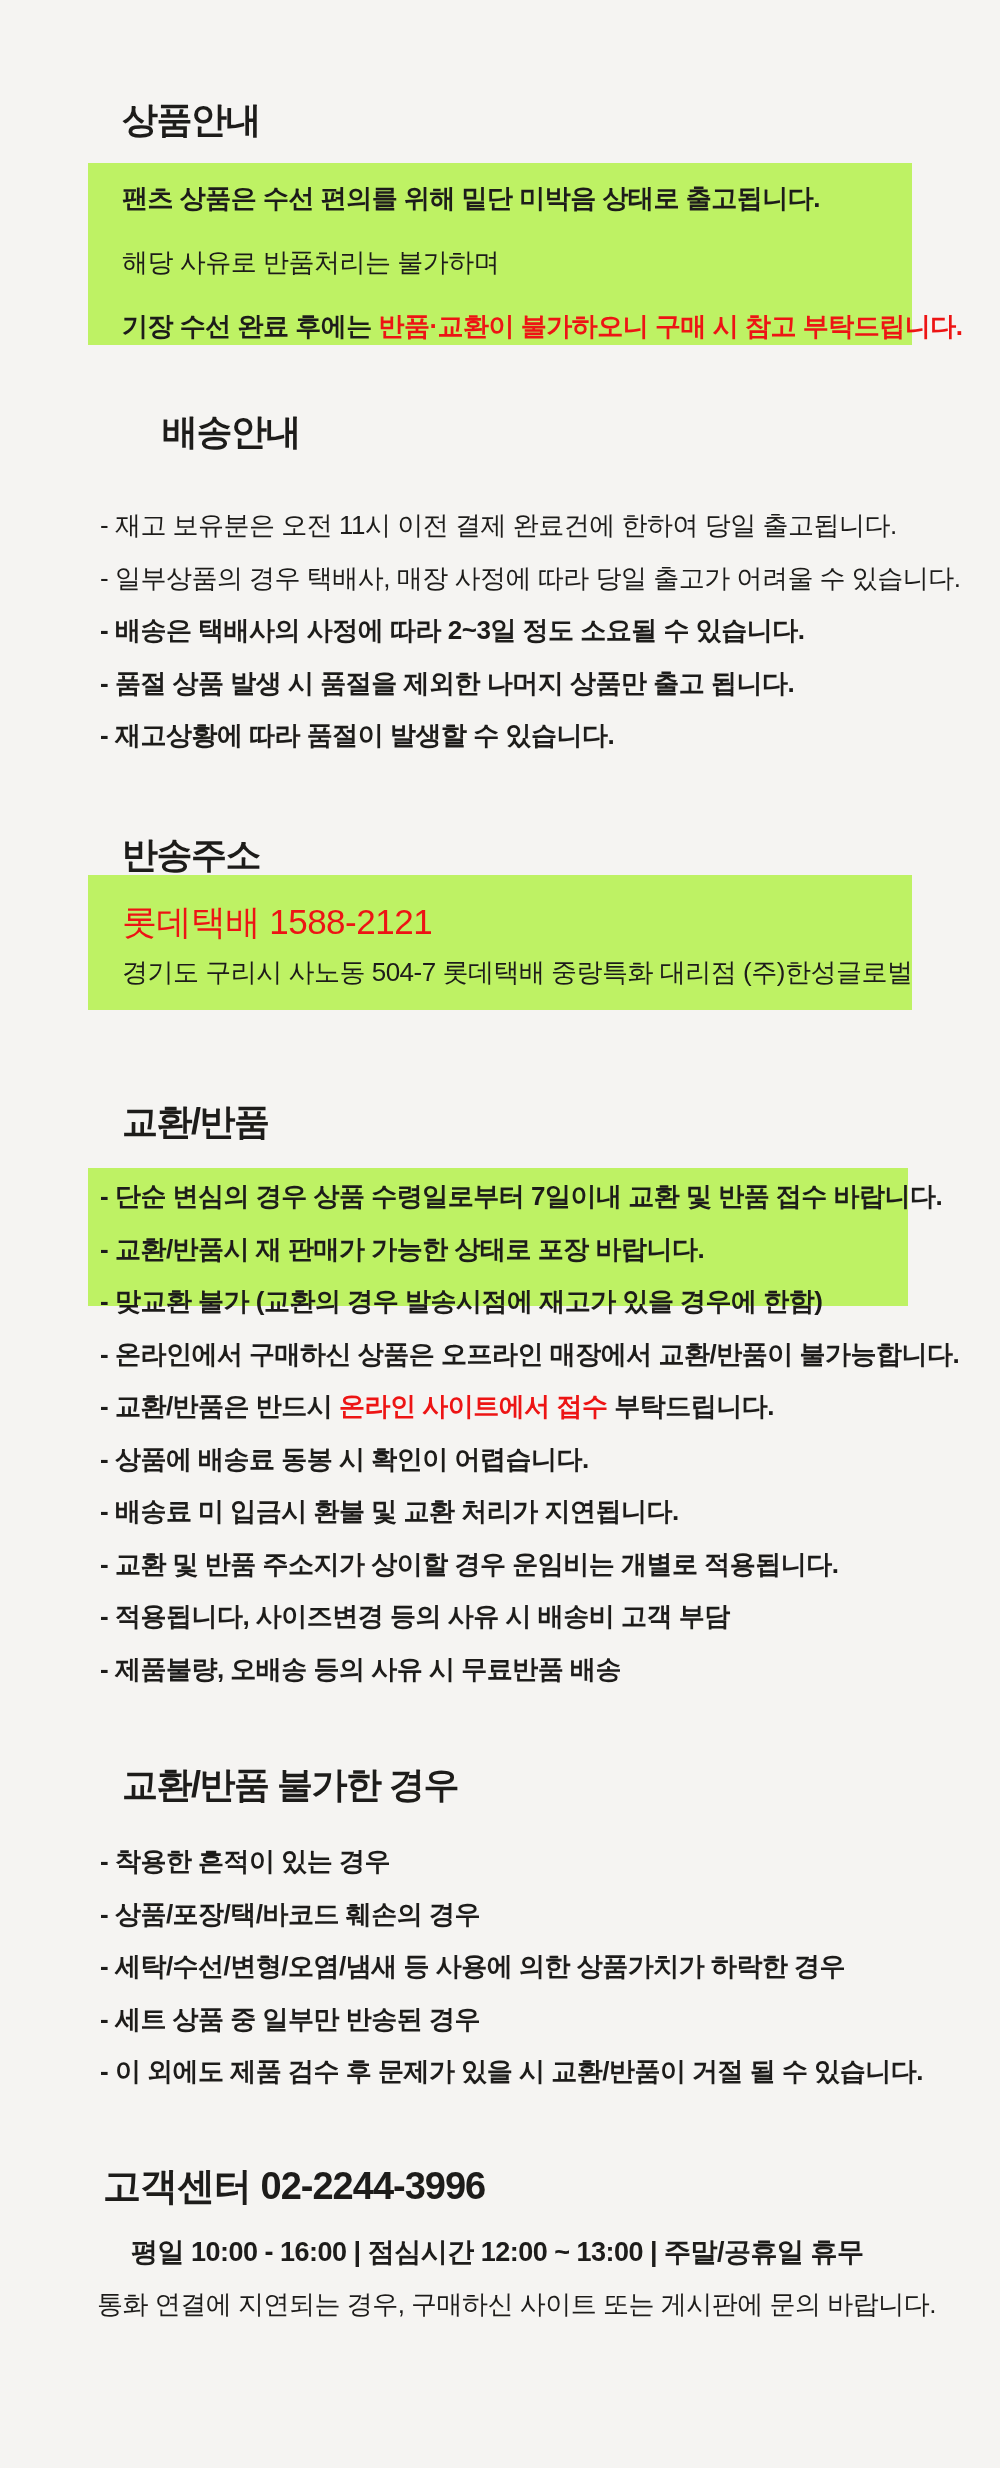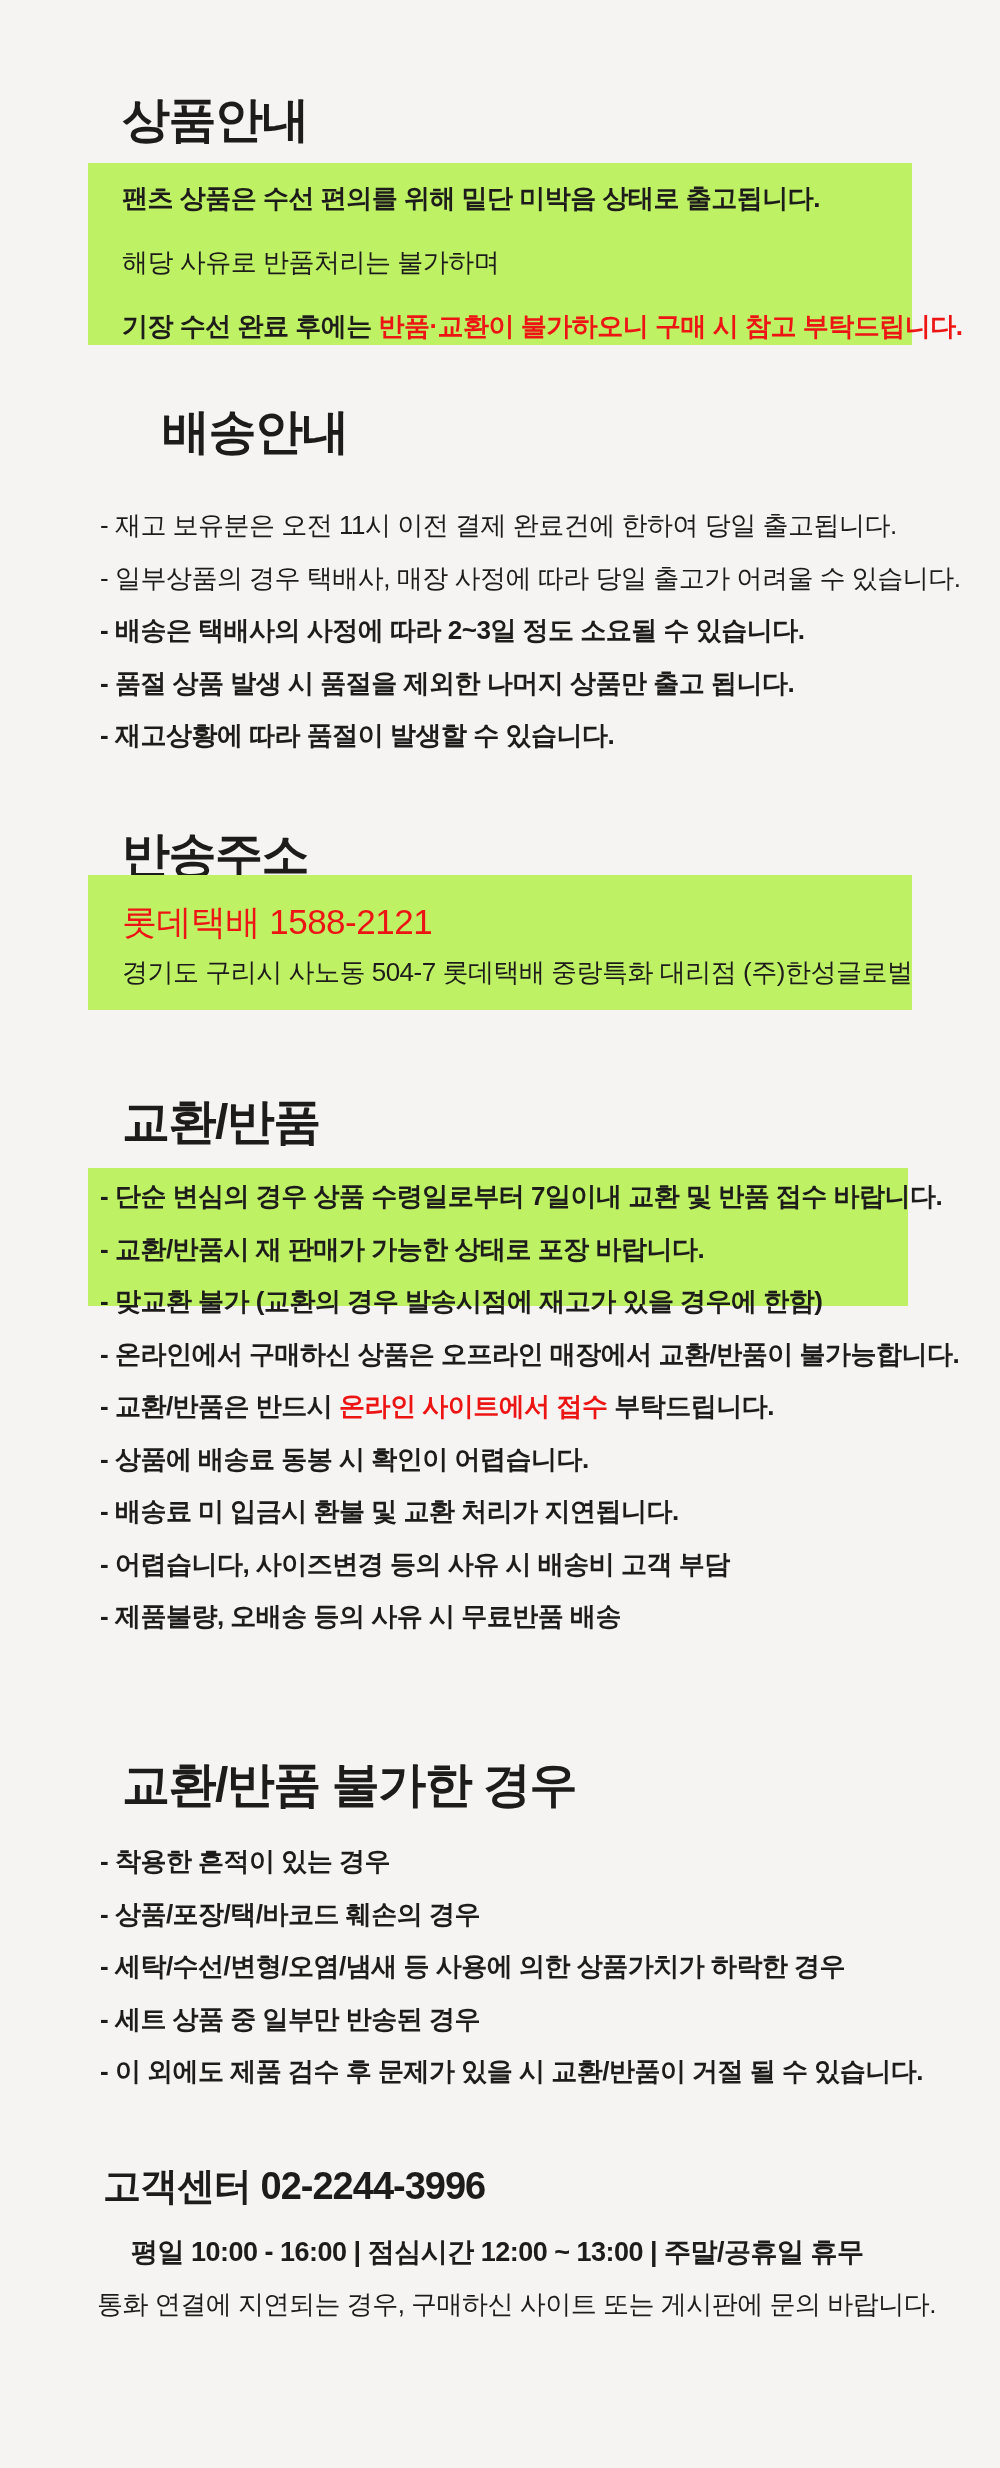--- a/index.html
+++ b/index.html
@@ -7,21 +7,21 @@
     width: 1000px;
     height: 2468px;
     position: relative;
     overflow: hidden;
     background: #f5f4f2;
     font-family: "Liberation Sans", "DejaVu Sans", sans-serif;
     color: #1d1c1a;
   }
   .abs { position: absolute; }
   .section-title {
-    font-size: 48px;
+    font-size: 36px;
     font-weight: 700;
     letter-spacing: -1.5px;
     line-height: 48px;
     white-space: nowrap;
   }
   .panel {
     position: absolute;
     background: #bef264;
   }
   .body-line {
@@ -109,21 +109,24 @@
   <div class="row bold">
     <span>- 교환/반품은 반드시 </span><span class="red">온라인 사이트에서 접수</span><span> 부탁드립니다.</span>
   </div>
   <div class="row bold">
     <span>- 상품에 배송료 동봉 시 확인이 어렵습니다.</span><span class="red"></span><span></span>
   </div>
   <div class="row bold">
     <span>- 배송료 미 입금시 환불 및 교환 처리가 지연됩니다.</span><span class="red"></span><span></span>
   </div>
   <div class="row bold">
-    <span>- 어렵습니다, 사이즈변경 등의 사유 시 배송비 고객 부담</span><span class="red"></span><span></span>
+    <span>- 교환 및 반품 주소지가 상이할 경우 운임비는 개별로 적용됩니다.</span><span class="red"></span><span></span>
+  </div>
+  <div class="row bold">
+    <span>- 적용됩니다, 사이즈변경 등의 사유 시 배송비 고객 부담</span><span class="red"></span><span></span>
   </div>
   <div class="row bold">
     <span>- 제품불량, 오배송 등의 사유 시 무료반품 배송</span><span class="red"></span><span></span>
   </div>
 </div>
 
 <div class="abs section-title" style="left:122px; top:1761px;">교환/반품 불가한 경우</div>
 
 <div class="list" style="top:1835px;">
   <div class="row bold">- 착용한 흔적이 있는 경우</div>

